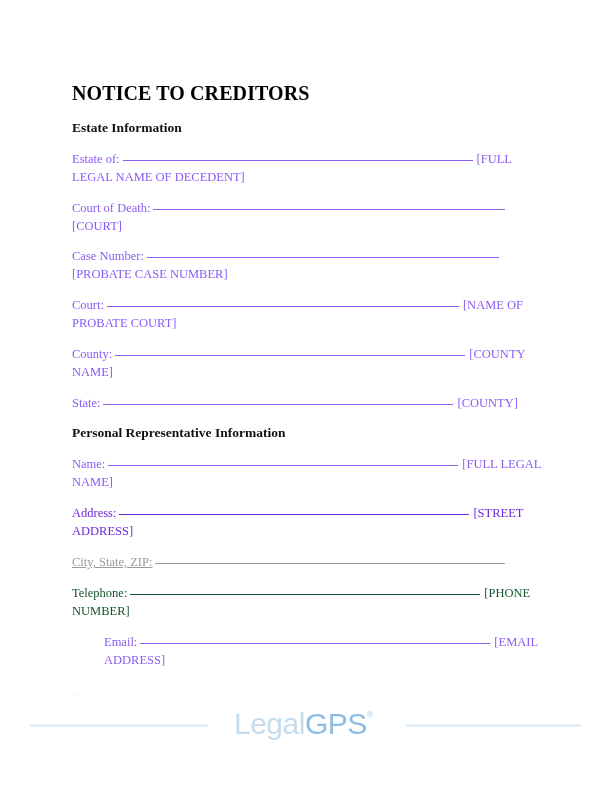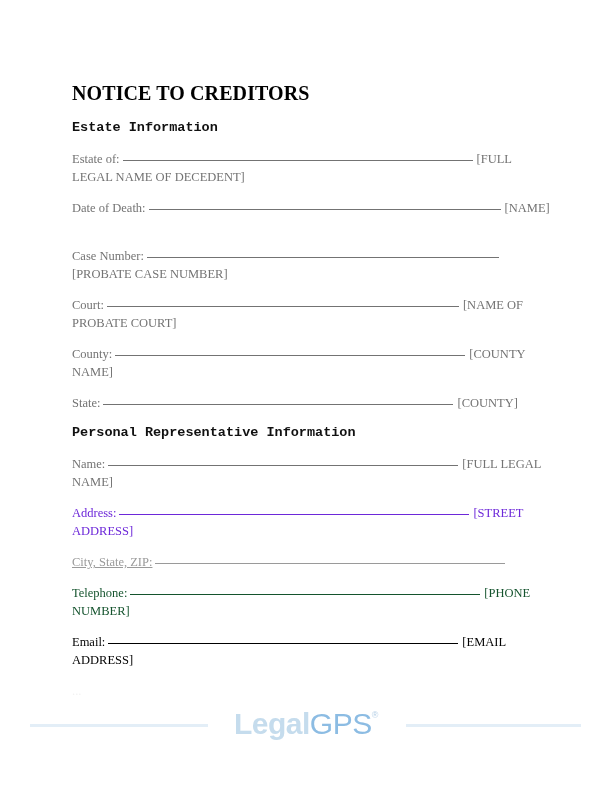--- a/index.html
+++ b/index.html
@@ -4,61 +4,61 @@
 <style>
   html, body { margin: 0; padding: 0; background: #ffffff; }
   body { width: 612px; height: 792px; position: relative; overflow: hidden; }
   .title {
     position: absolute; left: 72px; top: 82px;
     font-family: Liberation Serif, serif; font-weight: bold;
     font-size: 20px; color: #000; margin: 0; letter-spacing: 0.1px;
   }
   .section-heading {
     position: absolute; left: 72px;
-    font-family: Liberation Mono, monospace; font-weight: bold;
+    font-family: Liberation Serif, serif; font-weight: bold;
     font-size: 13.5px; color: #111; margin: 0;
   }
   .field {
     position: absolute; left: 72px; width: 480px;
     font-family: "Liberation Serif", serif; font-size: 12.5px;
-    line-height: 18px; color: #737373;
+    line-height: 18px; color: #8b5cf6;
   }
   .field .line {
     display: inline-block; height: 1px; border-bottom: 1px solid currentColor;
     vertical-align: baseline; margin: 0 4px 0 3px; position: relative; top: -2px;
   }
   .fade1 { color: #9a9a9a; text-decoration: underline; }
   .fade2 { color: #14532d; }
-  .fade3 { color: #000000; }
+  .fade3 { color: #8b5cf6; margin-left: 32px; }
   .fade4 { color: #f2f2f2; }
   .footer-rule {
     position: absolute; top: 724px; height: 3px; background: #e3eef7;
   }
   .logo {
     position: absolute; left: 234px; top: 707px;
     font-family: "Liberation Sans", sans-serif; font-size: 30px;
     letter-spacing: -0.5px; white-space: nowrap;
   }
-  .logo .legal { color: #c5dced; font-weight: bold; text-align: right; }
+  .logo .legal { color: #c5dced; font-weight: normal; text-align: right; }
   .logo .gps { color: #8cbce3; font-weight: normal; }
   .logo .reg { color: #b5cfe6; font-size: 9px; vertical-align: top; position: relative; top: 3px; }
 </style>
 </head>
 <body>
 
 <h1 class="title">NOTICE TO CREDITORS</h1>
 
 <h2 class="section-heading" style="top:120px">Estate Information</h2>
 
 <div class="field" style="top:150px">
   <span>Estate of:</span><span class="line" style="width:350px"></span><span>[FULL LEGAL NAME OF DECEDENT]</span>
 </div>
 
 <div class="field" style="top:199px">
-  <span>Date of Death:</span><span class="line" style="width:352px"></span><span>[NAME]</span>
+  <span>Court of Death:</span><span class="line" style="width:352px"></span><span>[COURT]</span>
 </div>
 
 <div class="field" style="top:247px">
   <span>Case Number:</span><span class="line" style="width:352px"></span><span>[PROBATE CASE NUMBER]</span>
 </div>
 
 <div class="field" style="top:296px">
   <span>Court:</span><span class="line" style="width:352px"></span><span>[NAME OF PROBATE COURT]</span>
 </div>
 

